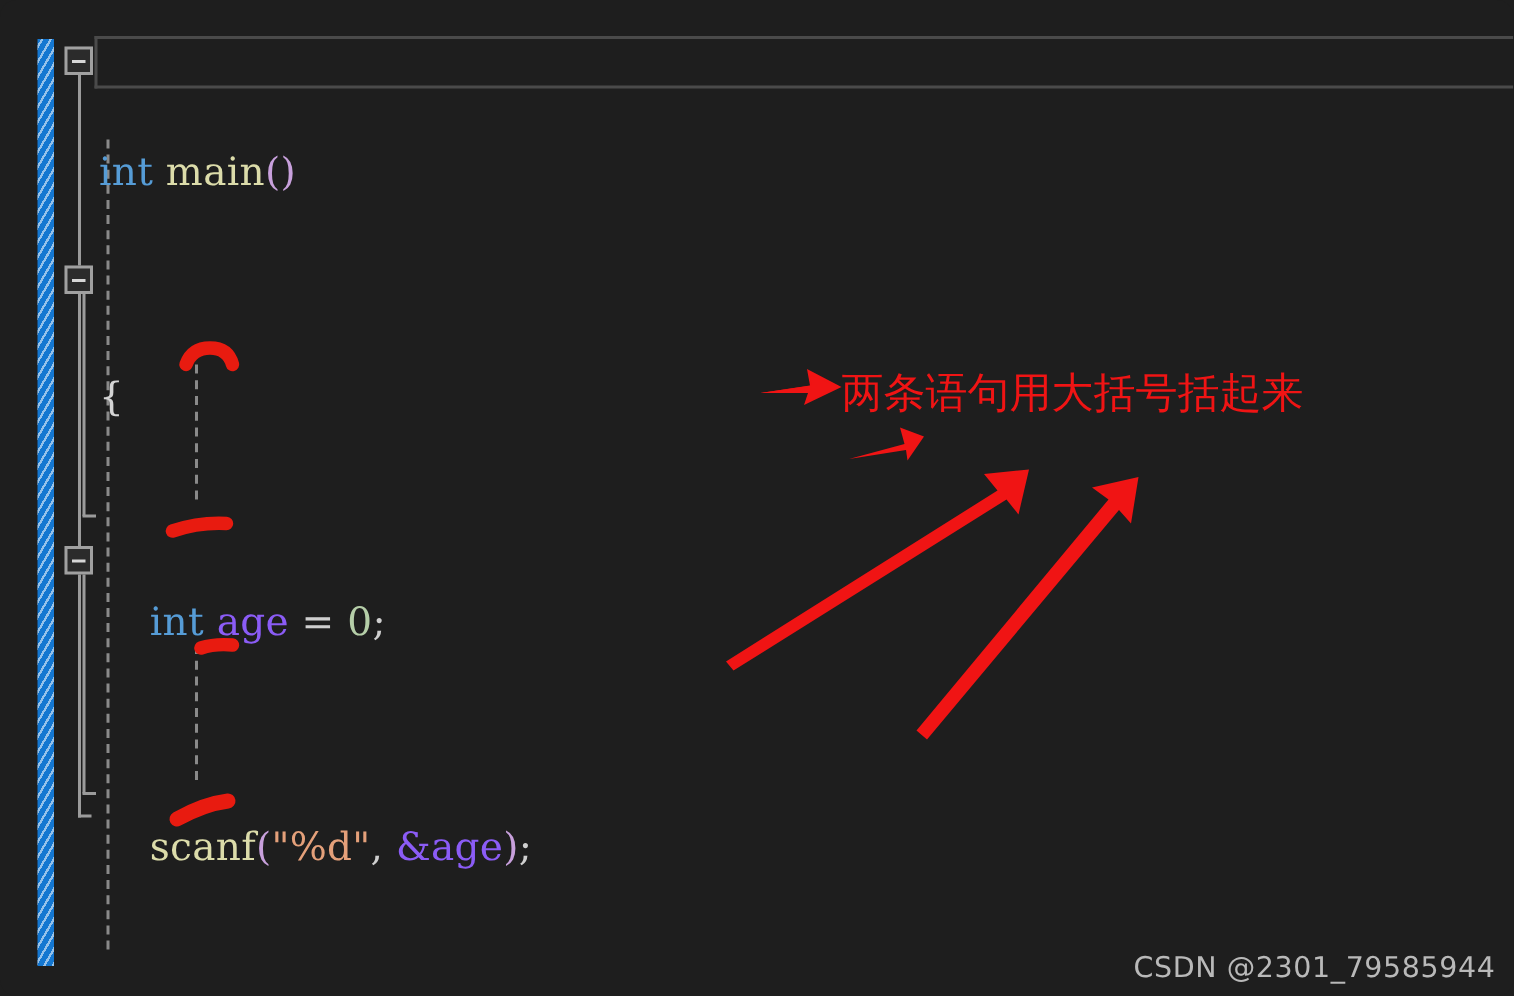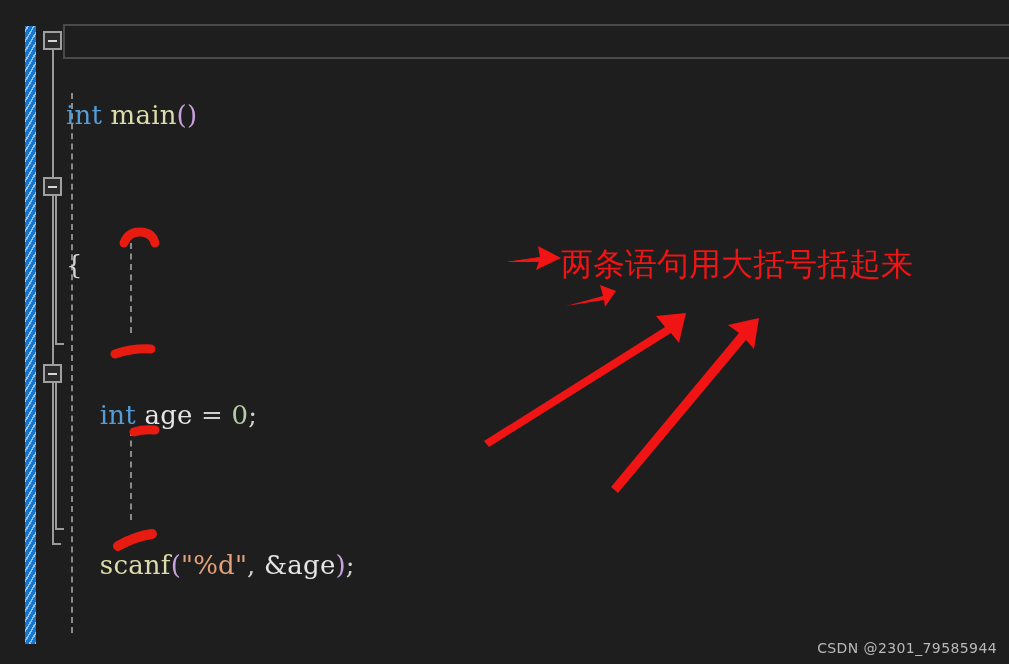--- a/index.html
+++ b/index.html
@@ -96,52 +96,52 @@
     border-top: 2px solid #4a4a4a;
     border-bottom: 2px solid #4a4a4a;
     border-left: 2px solid #4a4a4a;
     box-sizing: border-box;
     pointer-events: none;
   }
 
   
   .t-kw      { color: #569cd6; }
   .t-fn      { color: #dcdcaa; }
-  .t-var     { color: #e5e5e5; }
+  .t-var     { color: #8b5cf6; }
   .t-num     { color: #b5cea8; }
   .t-str     { color: #e4a07a; }
   .t-punct   { color: #cfcfcf; }
   .t-paren1  { color: #c8a0dc; }
   .t-brace   { color: #d4d4d4; }
   .t-op      { color: #cfcfcf; }
 
   
   .overlay {
     position: absolute;
     left: 0; top: 0;
     width: 1009px; height: 664px;
     pointer-events: none;
   }
   .anno-text {
     position: absolute;
     color: #f01414;
     font-family: "DejaVu Sans", "Liberation Sans", sans-serif;
-    font-size: 32px;
+    font-size: 28px;
     font-weight: 400;
     white-space: nowrap;
   }
 
   
   .watermark {
     position: absolute;
     right: 12px;
     bottom: 8px;
     color: #b9b9b9;
     font-family: "DejaVu Sans", "Liberation Sans", sans-serif;
-    font-size: 14px;
+    font-size: 19px;
     letter-spacing: 0.4px;
   }
 </style>
 </head>
 <body>
 
 <div id="app">
 
   <div class="change-bar"></div>
 

